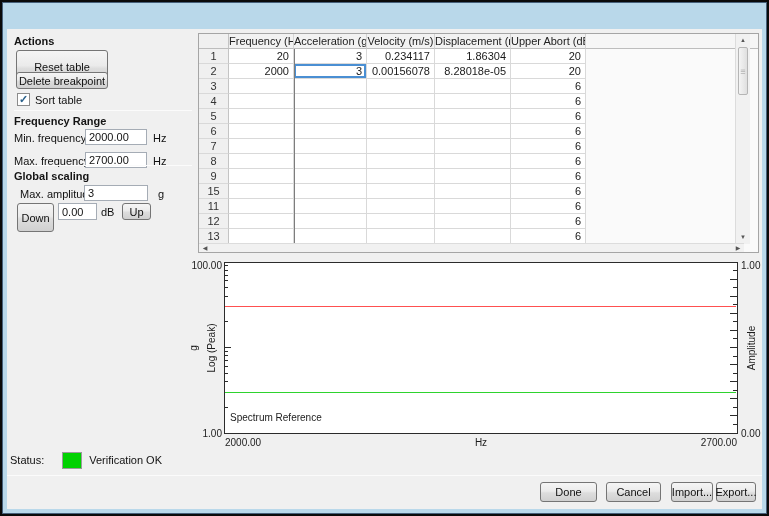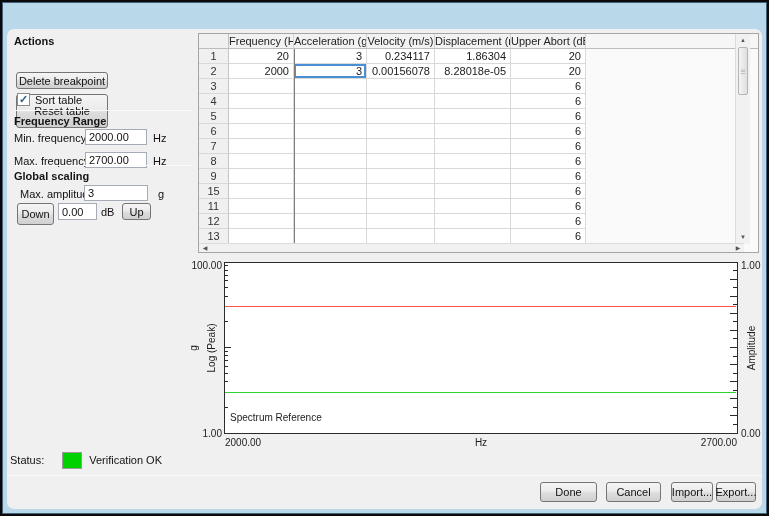--- a/index.html
+++ b/index.html
@@ -13,21 +13,21 @@
             border-bottom:1px solid #a8bac8;display:flex;align-items:center;}
   .title{font-size:12px;font-weight:bold;color:#0d0d0d;padding-left:8px;}
   .caption-btns{position:absolute;right:6px;top:4px;display:flex;gap:4px;}
   .cbtn{width:21px;height:15px;border:1px solid #70818f;border-radius:3px;
         background:linear-gradient(#fdfdfd,#e8e8e8 45%,#d2d7da);
         display:flex;align-items:center;justify-content:center;}
   .cbtn.close{width:27px;background:linear-gradient(#e98b82,#d6574a 45%,#c0392c);border-color:#8c3a31;
         color:#fff;font-size:10px;font-weight:bold;line-height:1;}
   .minbar{width:9px;height:3px;background:#4a5560;margin-top:6px;}
   .maxbox{width:9px;height:8px;border:2px solid #4a5560;}
-  .content{position:absolute;left:4px;top:26px;right:4px;bottom:4px;background:#f0f0f0;overflow:hidden;border-radius:7px;}
+  .content{position:absolute;left:4px;top:26px;right:4px;bottom:4px;background:#f0f0f0;overflow:hidden;}
   .abs{position:absolute;}
   .h{font-weight:bold;color:#141414;}
   .btn{display:flex;align-items:center;justify-content:center;
        background:linear-gradient(#f5f5f5,#ebebeb 45%,#dddddd 55%,#d0d0d0);
        border:1px solid #757575;border-radius:3px;font-size:11px;color:#111;cursor:default;}
   .inp{background:#fff;border:1px solid #a5acb5;font-size:11px;color:#111;
        display:flex;align-items:center;padding:0 3px;white-space:nowrap;overflow:hidden;}
   .sep{height:1px;background:#d4d4d4;border-bottom:1px solid #fbfbfb;}
   .cb{width:13px;height:13px;background:#fff;border:1px solid #8c8c8c;
       display:flex;align-items:center;justify-content:center;font-size:11px;font-weight:bold;color:#2c628b;line-height:1;}
@@ -57,42 +57,42 @@
   .statusbox{width:20px;height:17px;border:1px solid #9a9a9a;}
 </style>
 </head>
 <body>
 
 <div class="root">
  <div class="win">
   <div class="content">
 
     <div class="abs h" style="left:7px;top:6px;">Actions</div>
-    <div class="abs btn" style="left:9px;top:21px;width:92px;height:34px;margin-top:44px;">Reset table</div>
+    <div class="abs btn" style="left:9px;top:21px;width:92px;height:34px;">Reset table</div>
     <div class="abs btn" style="left:9px;top:43px;width:92px;height:17px;">Delete breakpoint</div>
     <div class="abs cb" style="left:10px;top:64px;">
           <span id="sortCheckGlyph">✓</span>
         </div>
     <div class="abs" style="left:28px;top:65px;">Sort table</div>
     <div class="abs sep" style="left:7px;top:81px;width:178px;"></div>
 
     <div class="abs h" style="left:7px;top:86px;">Frequency Range</div>
     <div class="abs" style="left:7px;top:103px;">Min. frequency:</div>
     <div class="abs inp" style="left:78px;top:100px;width:62px;height:16px;">2000.00</div>
     <div class="abs" style="left:146px;top:103px;">Hz</div>
     <div class="abs" style="left:7px;top:126px;">Max. frequency:</div>
     <div class="abs inp" style="left:78px;top:123px;width:62px;height:16px;">2700.00</div>
     <div class="abs" style="left:146px;top:126px;">Hz</div>
     <div class="abs sep" style="left:7px;top:136px;width:178px;"></div>
 
     <div class="abs h" style="left:7px;top:141px;">Global scaling</div>
     <div class="abs" style="left:13px;top:159px;">Max. amplitude:</div>
     <div class="abs inp" style="left:77px;top:156px;width:64px;height:16px;">3</div>
     <div class="abs" style="left:151px;top:159px;">g</div>
-    <div class="abs btn" style="left:10px;top:174px;width:37px;height:22px;">Down</div>
+    <div class="abs btn" style="left:10px;top:174px;width:37px;height:29px;">Down</div>
     <div class="abs inp" style="left:51px;top:174px;width:39px;height:17px;">0.00</div>
     <div class="abs" style="left:94px;top:177px;">dB</div>
     <div class="abs btn" style="left:115px;top:174px;width:29px;height:17px;">Up</div>
 
     <div class="abs table" style="left:191px;top:4px;width:561px;height:220px;">
       <div class="thead">
         <div class="tnumh"></div>
         <div class="th c0">Frequency (Hz)</div>
         <div class="th c1">Acceleration (g)</div>
         <div class="th c2">Velocity (m/s)</div>

